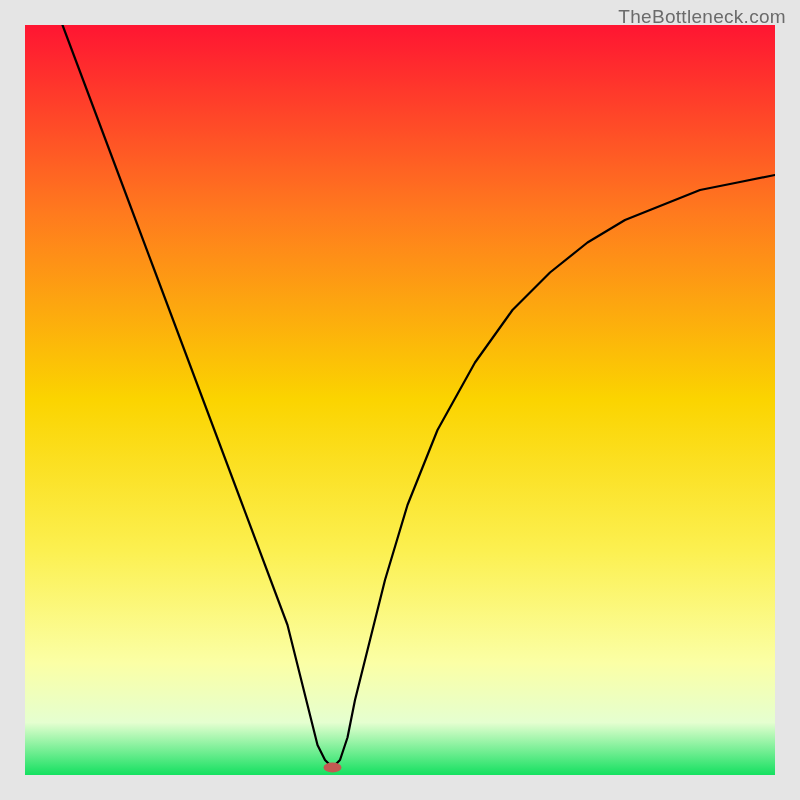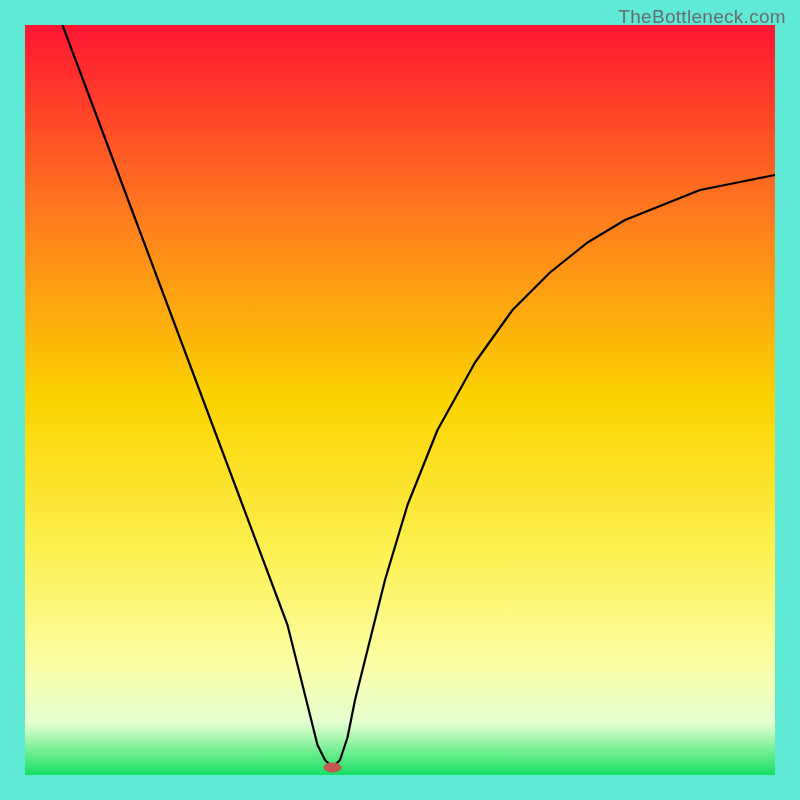--- a/index.html
+++ b/index.html
@@ -5,21 +5,21 @@
   body {
     margin: 0;
     padding: 0;
     background: #ffffff;
     font-family: Arial, sans-serif;
   }
   .chart-container {
     width: 800px;
     height: 800px;
     position: relative;
-    background: #5eead4;
+    background: #e5e5e5;
   }
   .watermark {
     position: absolute;
     top: 6px;
     right: 14px;
     color: #6b6b6b;
     font-size: 19px;
     font-family: Arial, sans-serif;
     letter-spacing: 0.3px;
     z-index: 10;

